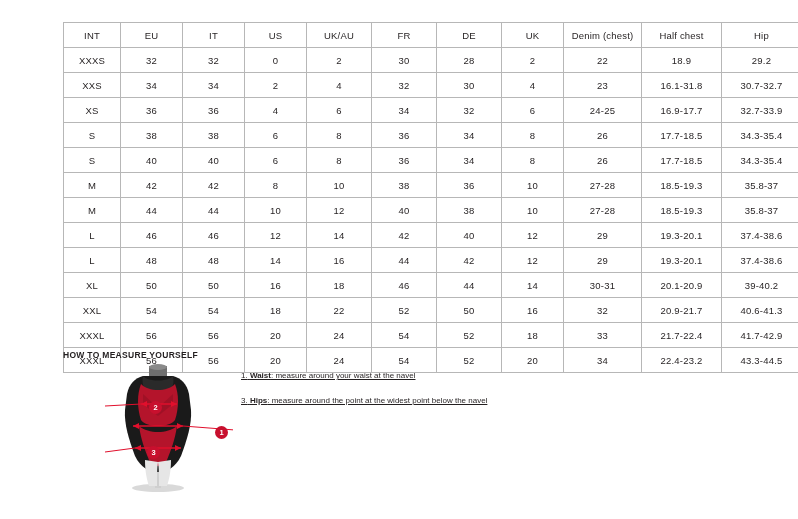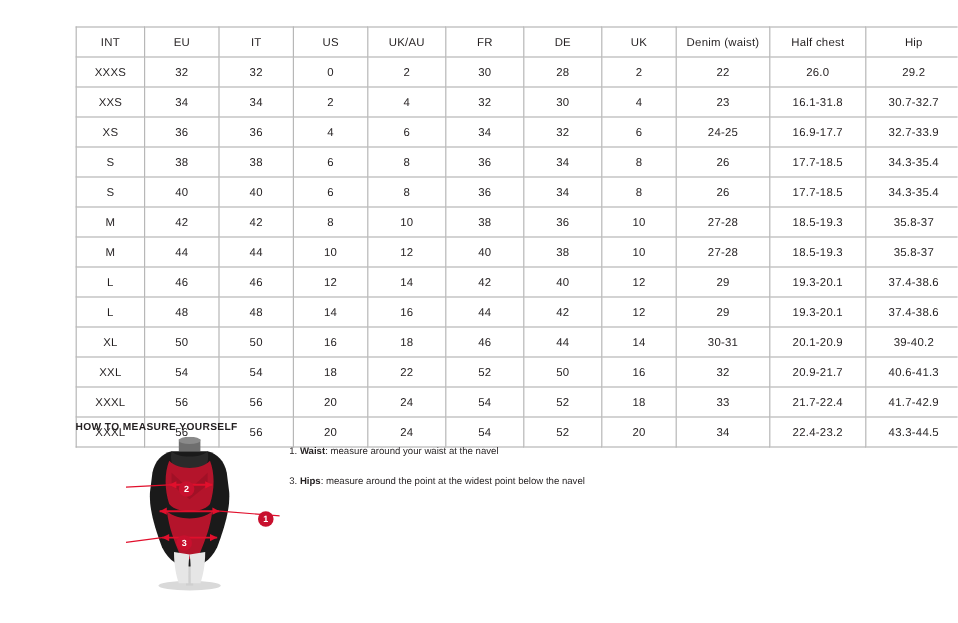--- a/index.html
+++ b/index.html
@@ -89,20 +89,21 @@
     position: absolute;
     left: 178px;
     top: 6px;
     width: 500px;
   }
   .note {
     font-size: 8px;
     line-height: 11px;
     margin-bottom: 14px;
     color: #231f20;
+    text-decoration: underline;
   }
   .note b { font-weight: bold; }
 
   .bullet {
     position: absolute;
     width: 13px;
     height: 13px;
     border-radius: 50%;
     background: #c8102e;
     color: #ffffff;
@@ -138,37 +139,37 @@
       <thead>
         <tr>
           <td>INT</td>
           <td>EU</td>
           <td>IT</td>
           <td>US</td>
           <td>UK/AU</td>
           <td>FR</td>
           <td>DE</td>
           <td>UK</td>
-          <td>Denim (waist)</td>
+          <td>Denim (chest)</td>
           <td>Half chest</td>
           <td>Hip</td>
         </tr>
       </thead>
       <tbody>
         <tr>
           <td>XXXS</td>
           <td>32</td>
           <td>32</td>
           <td>0</td>
           <td>2</td>
           <td>30</td>
           <td>28</td>
           <td>2</td>
           <td>22</td>
-          <td>26.0</td>
+          <td>18.9</td>
           <td>29.2</td>
         </tr>
         <tr>
           <td>XXS</td>
           <td>34</td>
           <td>34</td>
           <td>2</td>
           <td>4</td>
           <td>32</td>
           <td>30</td>

